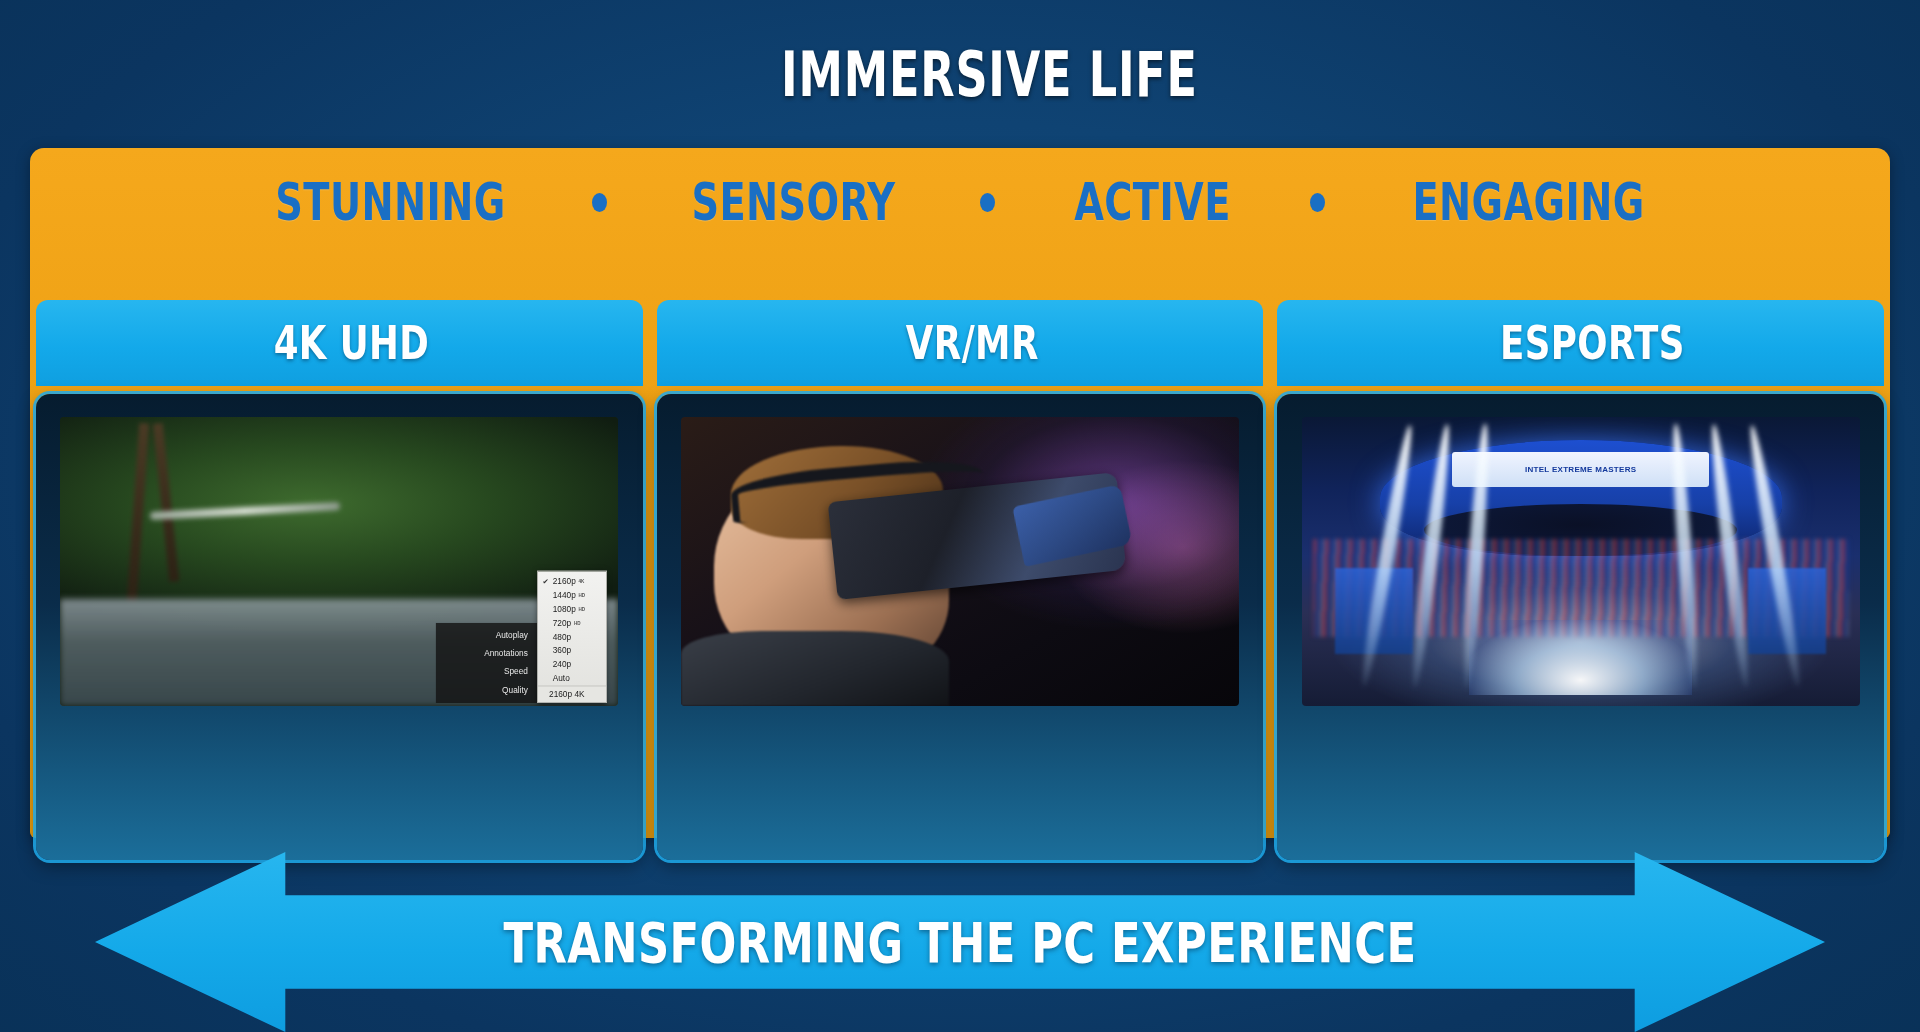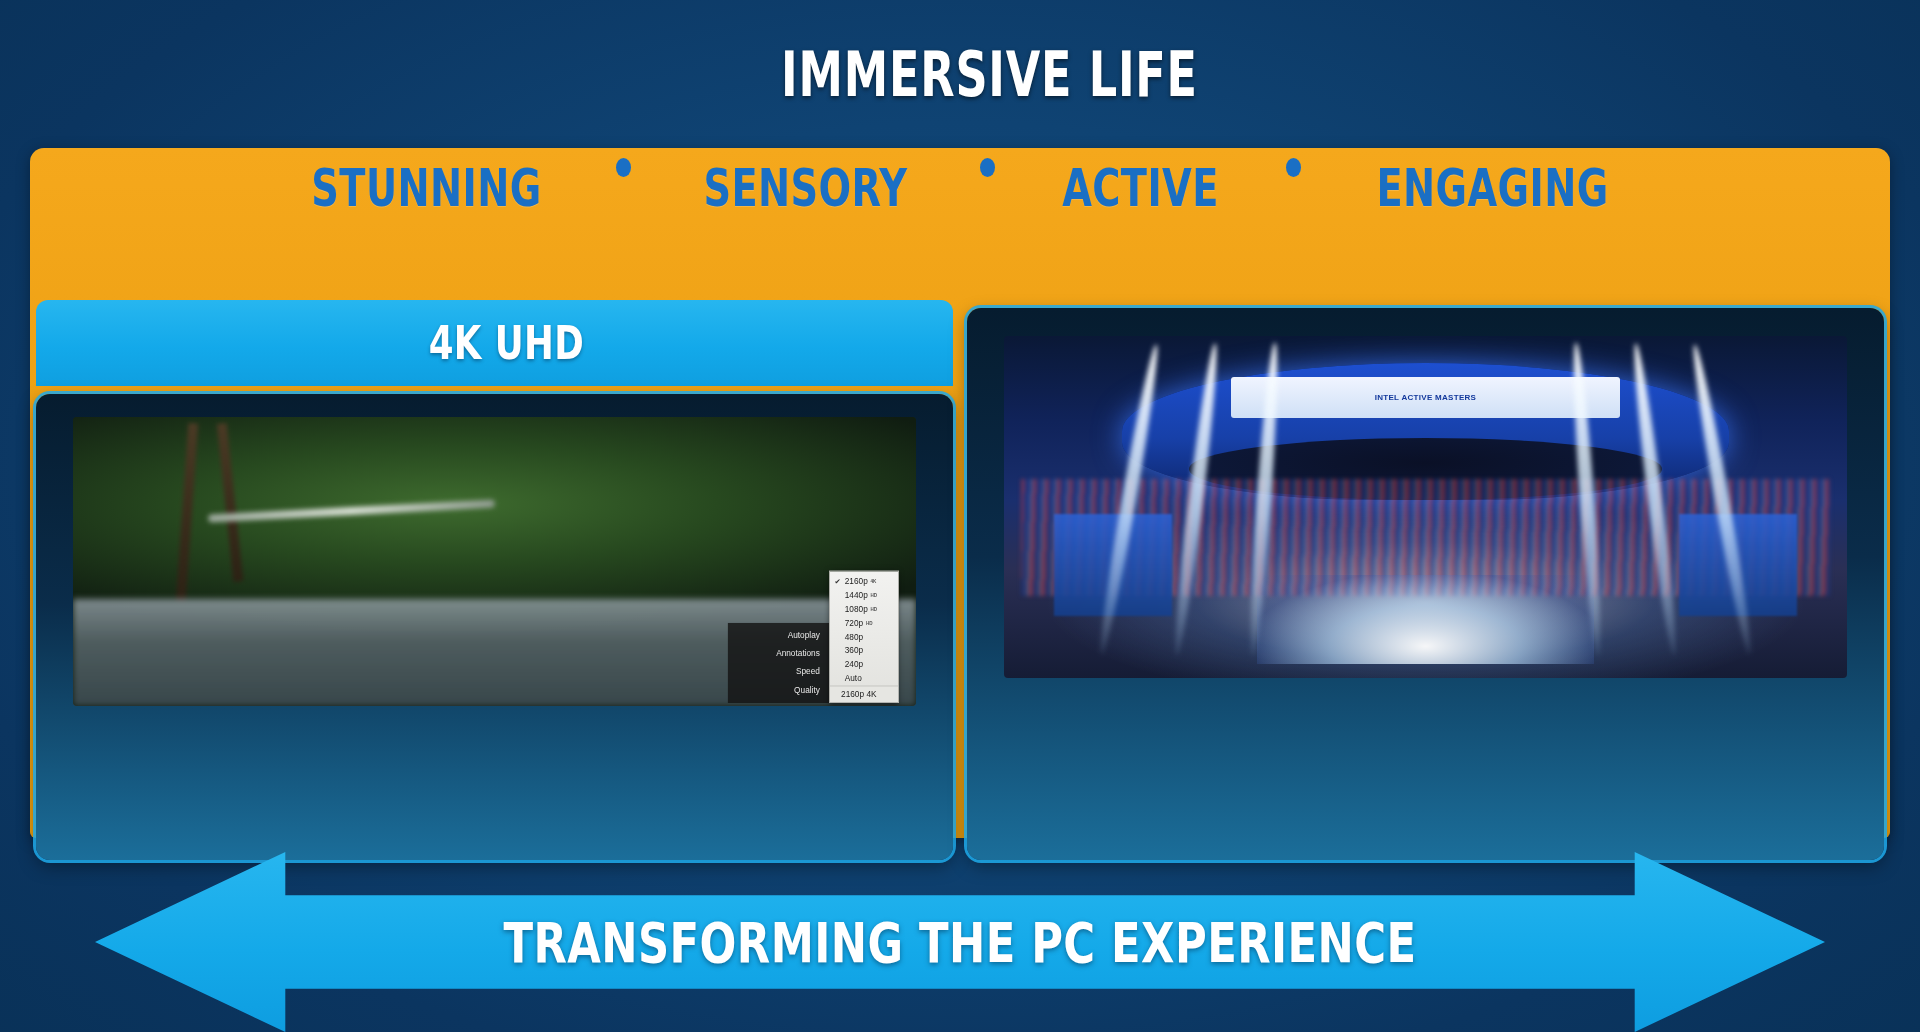--- a/index.html
+++ b/index.html
@@ -48,22 +48,23 @@
     border-radius: 14px 14px 6px 6px;
     box-shadow: 0 3px 14px rgba(0,0,0,0.35);
   }
 
   
   #tagline-row {
     position: absolute;
     left: 30px; top: 158px;
     width: 1860px; height: 88px;
     display: flex;
+    align-items: center;
     justify-content: center;
-    gap: 4px;
+    gap: 16px;
   }
   .tagline-word {
     color: #1a6fc4;
     font-family: "Liberation Sans Narrow", "DejaVu Sans Condensed", "Liberation Sans", sans-serif;
     font-size: 52px;
     font-weight: bold;
     letter-spacing: 0.5px;
     transform: scaleX(0.82);
     transform-origin: center;
     white-space: nowrap;
@@ -498,27 +499,48 @@
                 <span>2160p</span>
                 <span class="hd">4K</span>
               </div>
             </div>
           </div>
         </div>
       </div>
     </div>
 
 
-
     <div class="card">
+      <div class="card-header">
+        <span class="card-header-label">VR/MR</span>
+      </div>
+      <div class="card-body">
+        <div class="thumb">
+          <div class="art-vr">
+            <div class="vr-head"></div>
+            <div class="vr-hair"></div>
+            <div class="vr-strap"></div>
+            <div class="vr-goggles">
+              <div class="vr-goggle-face"></div>
+            </div>
+            <div class="vr-shoulder"></div>
+          </div>
+        </div>
+      </div>
+    </div>
+
+    <div class="card">
+      <div class="card-header">
+        <span class="card-header-label">ESPORTS</span>
+      </div>
       <div class="card-body">
         <div class="thumb">
           <div class="art-arena">
             <div class="arena-bowl"></div>
-            <div class="arena-banner">INTEL ACTIVE MASTERS</div>
+            <div class="arena-banner">INTEL EXTREME MASTERS</div>
             <div class="arena-inner"></div>
             <div class="arena-crowd"></div>
             <div class="arena-side left"></div>
             <div class="arena-side right"></div>
             <div class="arena-stage"></div>
             <div class="beam b1"></div>
             <div class="beam b2"></div>
             <div class="beam b3"></div>
             <div class="beam b4"></div>
             <div class="beam b5"></div>

